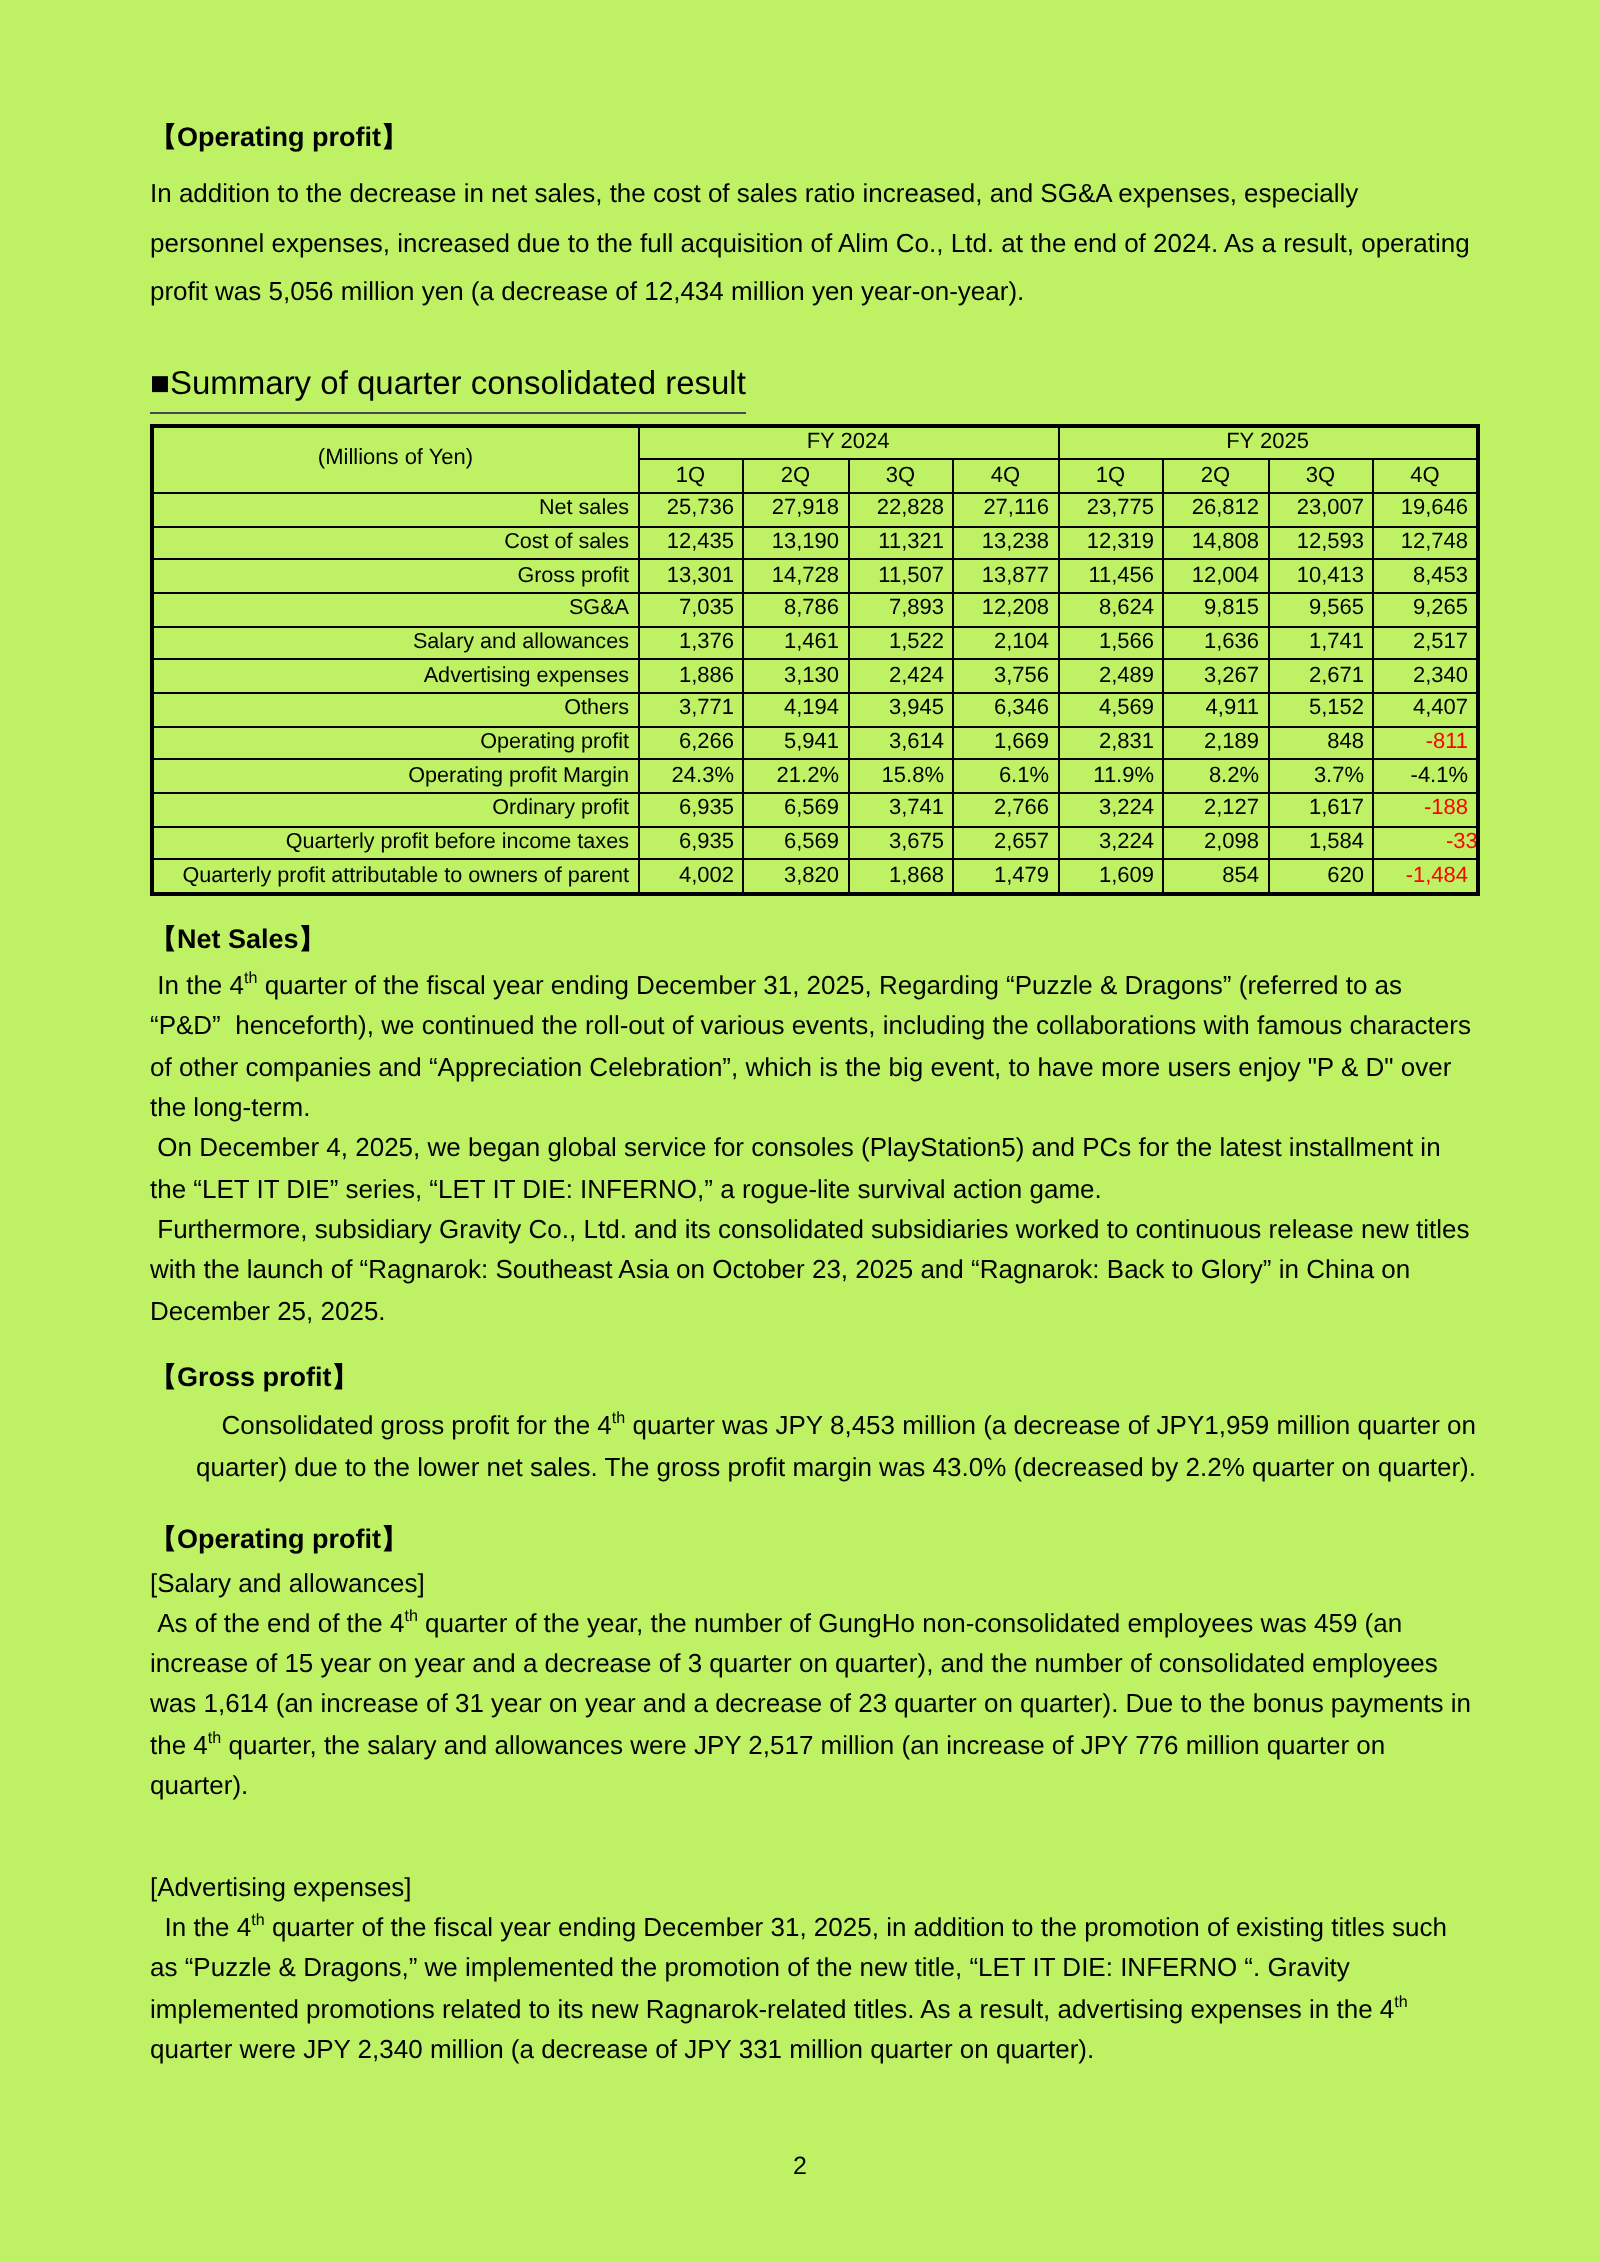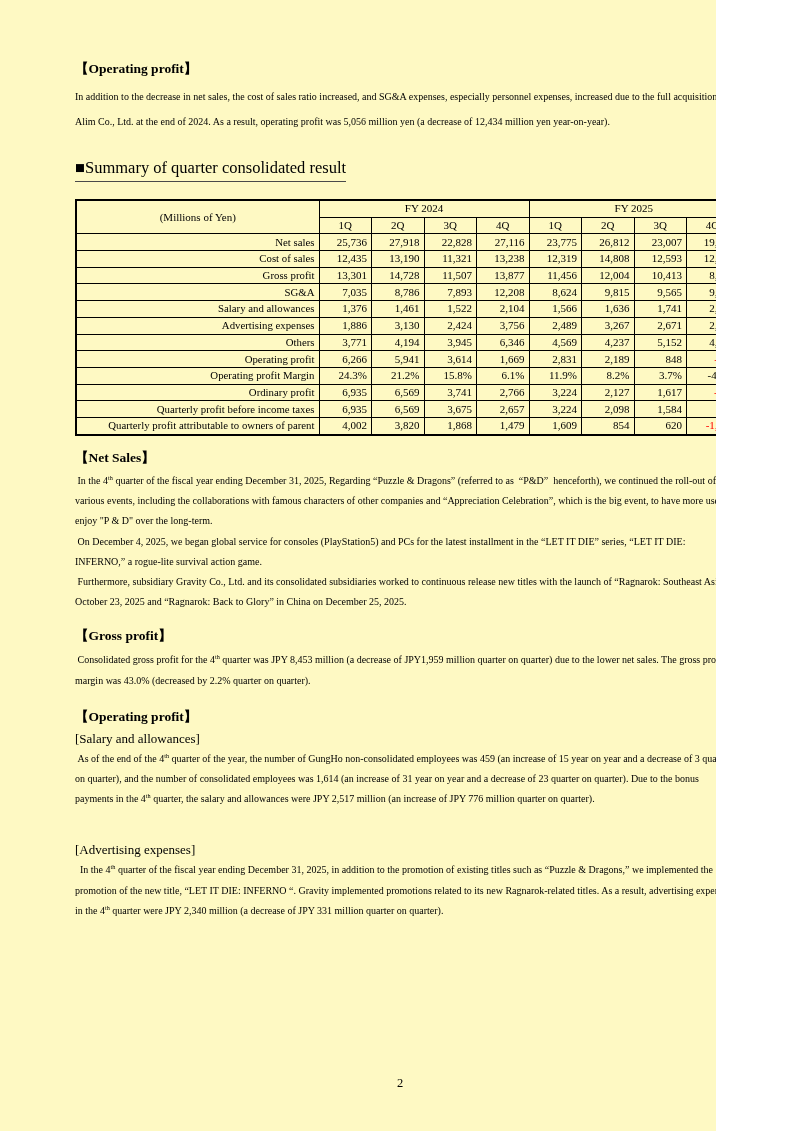--- a/index.html
+++ b/index.html
@@ -1,37 +1,37 @@
 <!DOCTYPE html>
 <html><head>
 <meta charset="utf-8">
 <style>
   html,body { margin:0; padding:0; background:#fff; }
   .page {
-    position:relative; width:716px; height:1131px; background:#fef9c3;
-    font-family:Liberation Serif, serif; color:#000;
+    position:relative; width:800px; height:1131px; background:#bef264;
+    font-family:Liberation Sans, sans-serif; color:#000;
     overflow:hidden;
   }
   .content { position:absolute; left:75px; top:0; width:663px; }
 
   .sec-head { font-size:13.5px; font-weight:bold; margin:0; line-height:18px; }
   .sec-head.first { margin-top:60px; }
 
-  .para { font-size:10px; margin:0; white-space:pre-wrap; }
+  .para { font-size:13px; margin:0; white-space:pre-wrap; }
   .para-op { line-height:24.5px; margin-top:7px; }
   .para-body { line-height:20.3px; }
-  .para-gross { line-height:21.4px; margin-top:4px; }
+  .para-gross { line-height:21.4px; margin-top:4px;text-align:right; }
   .mt-first { margin-top:4px; }
 
   .summary-head { font-size:16.5px; font-weight:400; margin:23px 0 0 0; line-height:21px; }
   .summary-head .underline { display:inline-block; border-bottom:1.5px solid #4a4a4a; padding-bottom:3px; }
 
   table.qtable {
     border-collapse:collapse; table-layout:fixed; width:663px;
-    margin-top:17px; font-size:11px;
+    margin-top:5px; font-size:11px;
   }
   .qtable th, .qtable td {
     border:1px solid #000; padding:0 4px; height:15.7px; line-height:13px;
     font-weight:normal; overflow:hidden;
   }
   .qtable { border:2px solid #000; }
   .qtable thead th { text-align:center; }
   .qtable td.label { text-align:right; white-space:nowrap; padding-left:3px; font-size:10.8px; }
   .qtable td.label.indent { padding-left:11px; }
   .qtable td.num { text-align:right; white-space:nowrap; }
@@ -151,21 +151,21 @@
             <td class="num">2,671</td>
             <td class="num">2,340</td>
           </tr>
           <tr class="sub">
             <td class="label indent">Others</td>
             <td class="num">3,771</td>
             <td class="num">4,194</td>
             <td class="num">3,945</td>
             <td class="num">6,346</td>
             <td class="num">4,569</td>
-            <td class="num">4,237</td>
+            <td class="num">4,911</td>
             <td class="num">5,152</td>
             <td class="num">4,407</td>
           </tr>
           <tr>
             <td class="label">Operating profit</td>
             <td class="num">6,266</td>
             <td class="num">5,941</td>
             <td class="num">3,614</td>
             <td class="num">1,669</td>
             <td class="num">2,831</td>

